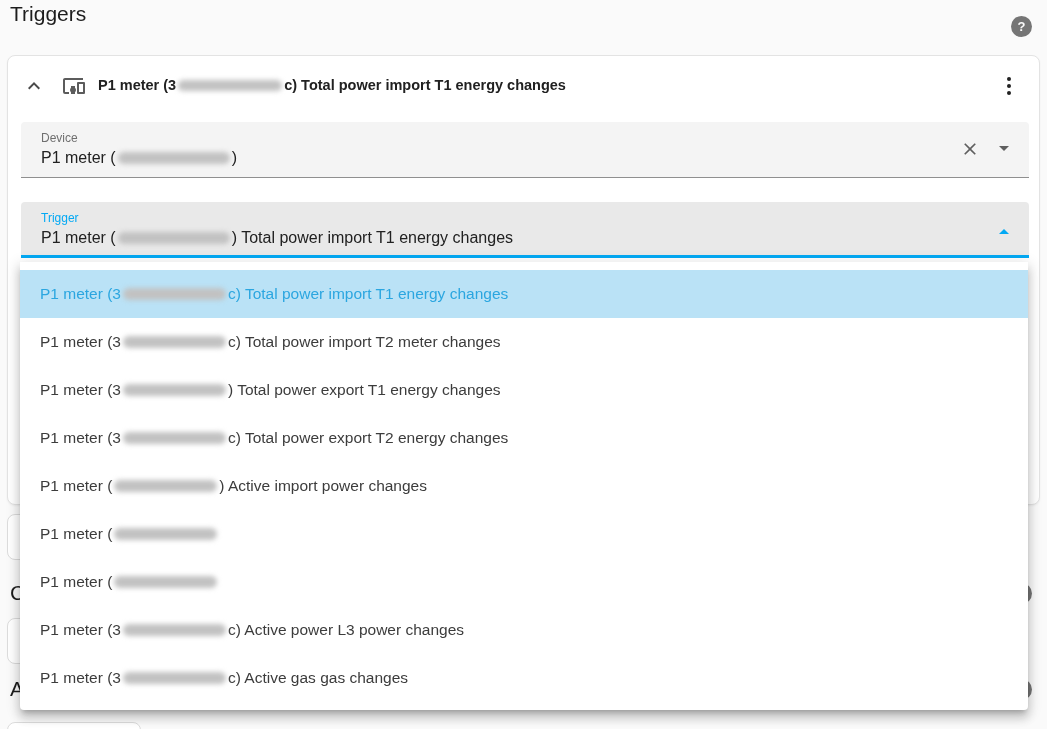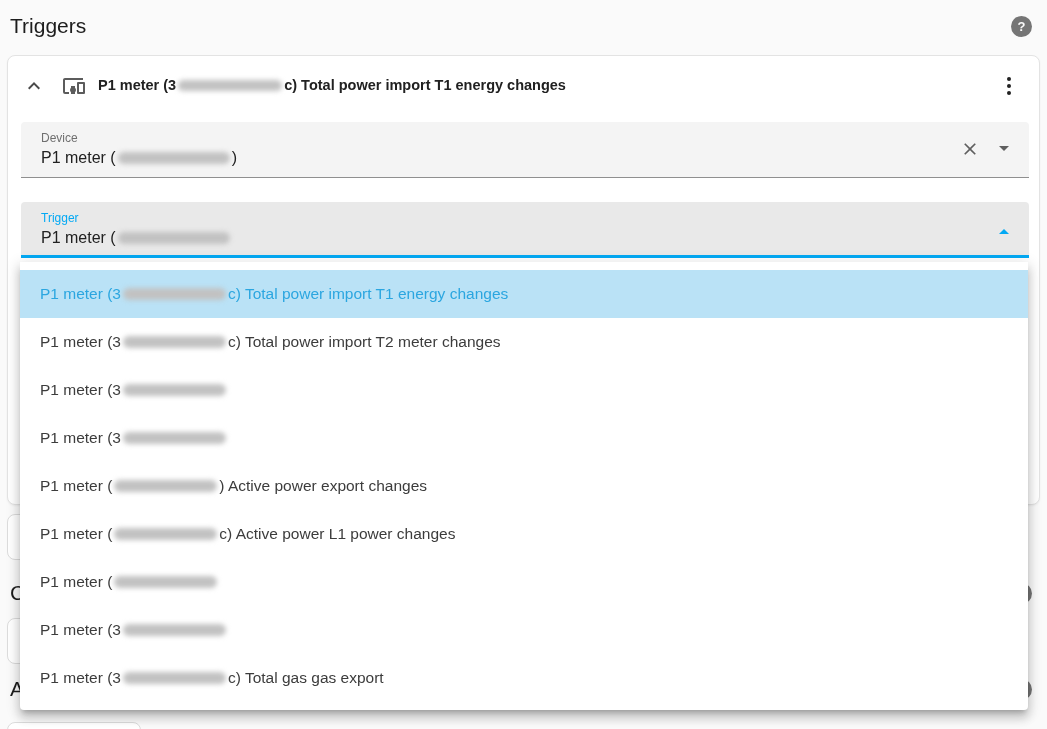--- a/index.html
+++ b/index.html
@@ -4,21 +4,21 @@
 <style>
   * { box-sizing: border-box; margin: 0; padding: 0; }
   html,body { width:1047px; height:729px; overflow:hidden; }
   body {
     position:relative;
     font-family:"Liberation Sans", sans-serif;
     background:#fafafa;
     color:#1d1d1d;
   }
   
-  .page-title { position:absolute; left:10px; top:14px; font-size:21px; font-weight:400; color:#1d1d1d; }
+  .page-title { position:absolute; left:10px; top:2px; font-size:21px; font-weight:400; color:#1d1d1d; }
   .help-circle {
     position:absolute; width:21px; height:21px; border-radius:50%;
     background:var(--help-bg); color:#fafafa; font-size:13px; font-weight:bold;
     display:flex; align-items:center; justify-content:center; cursor:pointer;
   }
   .help-top { left:1011px; top:16px; }
   .help-cond { left:1011px; top:583px; z-index:1; }
   .help-act  { left:1011px; top:679px; z-index:1; }
 
   
@@ -134,32 +134,32 @@
     </button>
     <span class="caret">
       <svg width="14" height="10" viewBox="0 0 14 10">
           <path fill="#5f5f5f" d="M2 2l5 5 5-5z"></path>
         </svg>
     </span>
   </div>
 
   <div class="field field-trigger">
     <span class="field-label">Trigger</span>
-    <span class="field-value"><span>P1 meter (</span><span class="smudge smudge-field"></span></span>
+    <span class="field-value"><span>P1 meter (</span><span class="smudge smudge-field"></span><span>) Total power import T1 energy changes</span></span>
     <span class="caret" style="top:24px;">
       <svg width="14" height="10" viewBox="0 0 14 10">
           <path id="accent-caret" d="M2 8l5-5 5 5z" fill="#03a9f4"></path>
         </svg>
     </span>
   </div>
 </div>
 
 <div class="dropdown">
   <div class="dd-item selected"><span>P1 meter (3</span><span class="smudge smudge-item"></span><span>c) Total power import T1 energy changes</span></div>
     <div class="dd-item"><span>P1 meter (3</span><span class="smudge smudge-item"></span><span>c) Total power import T2 meter changes</span></div>
-    <div class="dd-item"><span>P1 meter (3</span><span class="smudge smudge-item"></span></div>
-    <div class="dd-item"><span>P1 meter (3</span><span class="smudge smudge-item"></span></div>
-    <div class="dd-item"><span>P1 meter (</span><span class="smudge smudge-item"></span><span>) Active power export changes</span></div>
-    <div class="dd-item"><span>P1 meter (</span><span class="smudge smudge-item"></span><span>c) Active power L1 power changes</span></div>
+    <div class="dd-item"><span>P1 meter (3</span><span class="smudge smudge-item"></span><span>) Total power export T1 energy changes</span></div>
+    <div class="dd-item"><span>P1 meter (3</span><span class="smudge smudge-item"></span><span>c) Total power export T2 energy changes</span></div>
+    <div class="dd-item"><span>P1 meter (</span><span class="smudge smudge-item"></span><span>) Active import power changes</span></div>
     <div class="dd-item"><span>P1 meter (</span><span class="smudge smudge-item"></span></div>
-    <div class="dd-item"><span>P1 meter (3</span><span class="smudge smudge-item"></span></div>
-    <div class="dd-item"><span>P1 meter (3</span><span class="smudge smudge-item"></span><span>c) Total gas gas export</span></div>
+    <div class="dd-item"><span>P1 meter (</span><span class="smudge smudge-item"></span></div>
+    <div class="dd-item"><span>P1 meter (3</span><span class="smudge smudge-item"></span><span>c) Active power L3 power changes</span></div>
+    <div class="dd-item"><span>P1 meter (3</span><span class="smudge smudge-item"></span><span>c) Active gas gas changes</span></div>
 </div>
 
 </body></html>

